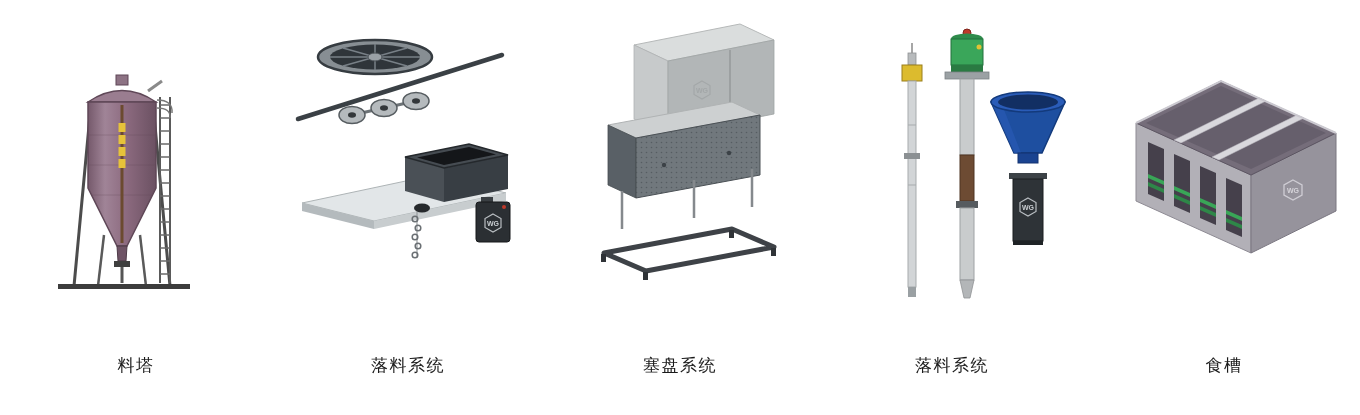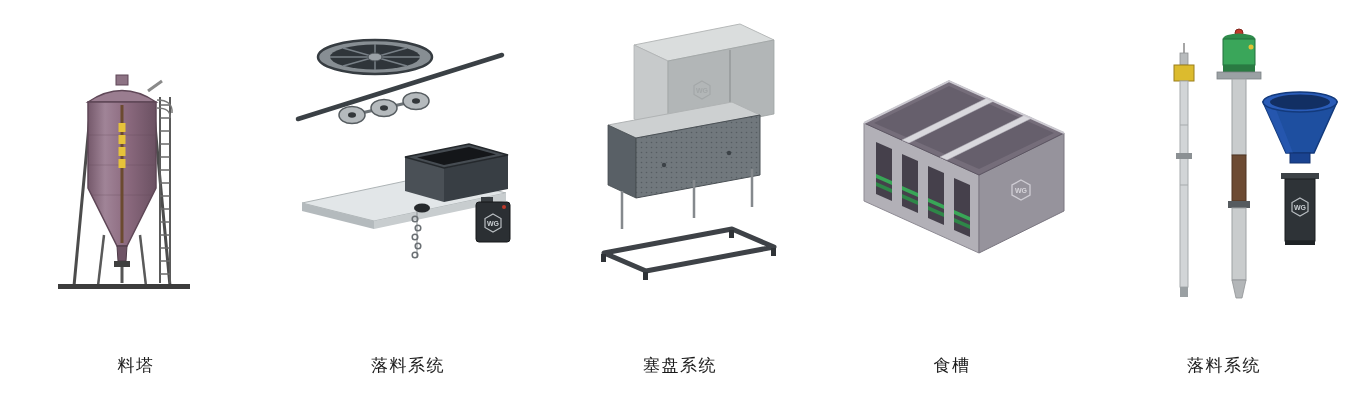--- a/index.html
+++ b/index.html
@@ -158,57 +158,20 @@
         </g>
       </svg>
     </div>
     <div class="label">塞盘系统</div>
   </div>
 
   <div class="product-cell">
     <div class="art">
       <svg width="272" height="340" viewBox="0 0 272 340">
         <g>
-          <polygon points="48,118 163,170 163,248 48,196" fill="#b2b0b7" stroke="#8e8b94" stroke-width="1"></polygon>
-          <polygon points="163,170 248,128 248,206 163,248" fill="#96939c" stroke="#7a7680" stroke-width="1"></polygon>
-          <polygon points="48,118 133,76 248,128 163,170" fill="#756d7a" stroke="#5c5562" stroke-width="1"></polygon>
-          <polygon points="58,118 133,81 238,128 163,164" fill="#665f6c"></polygon>
-          <polygon points="86,135 171,93 178,96 93,138" fill="#d9d8dd" stroke="#b7b5bc" stroke-width="0.5"></polygon>
-          <polygon points="124,152 209,110 216,113 131,155" fill="#d9d8dd" stroke="#b7b5bc" stroke-width="0.5"></polygon>
-          <path d="M48 118 L133 76 L248 128" stroke="#cbc9d0" stroke-width="2" fill="none"></path>
-        </g>
-        <g>
-          <polygon points="60,137 76,144 76,196 60,189" fill="#45404b"></polygon>
-          <polygon points="86,149 102,156 102,208 86,201" fill="#45404b"></polygon>
-          <polygon points="112,161 128,168 128,220 112,213" fill="#45404b"></polygon>
-          <polygon points="138,173 154,180 154,232 138,225" fill="#45404b"></polygon>
-          <g>
-            <polygon points="60,169 76,176 76,180 60,173" fill="#39a657"></polygon>
-            <polygon points="60,177 76,184 76,188 60,181" fill="#2e8748"></polygon>
-            <polygon points="86,181 102,188 102,192 86,185" fill="#39a657"></polygon>
-            <polygon points="86,189 102,196 102,200 86,193" fill="#2e8748"></polygon>
-            <polygon points="112,193 128,200 128,204 112,197" fill="#39a657"></polygon>
-            <polygon points="112,201 128,208 128,212 112,205" fill="#2e8748"></polygon>
-            <polygon points="138,205 154,212 154,216 138,209" fill="#39a657"></polygon>
-            <polygon points="138,213 154,220 154,224 138,217" fill="#2e8748"></polygon>
-          </g>
-        </g>
-        <g>
-          <polygon points="205,175 214,180 214,190 205,195 196,190 196,180" stroke="#cfcdd4" fill="none" stroke-width="1.3"></polygon>
-          <text class="logo-txt" x="205" y="188" fill="#d6d4da">WG</text>
-        </g>
-      </svg>
-    </div>
-    <div class="label">食槽</div>
-  </div>
-
-  <div class="product-cell">
-    <div class="art">
-      <svg width="272" height="340" viewBox="0 0 272 340">
-        <g>
           <path d="M96 38 V50" stroke="#888" stroke-width="1.5"></path>
           <rect x="92" y="48" width="8" height="12" fill="#b8bbbd" stroke="#8f9294" stroke-width="0.8"></rect>
           <rect x="86" y="60" width="20" height="16" fill="#dcbb2e" stroke="#9a7f1d" stroke-width="1"></rect>
           <rect x="92" y="76" width="8" height="206" fill="#d2d5d7" stroke="#a7abad" stroke-width="1"></rect>
           <path d="M92 120 H100 M92 180 H100" stroke="#a7abad" stroke-width="1"></path>
           <rect x="88" y="148" width="16" height="6" fill="#8b9093"></rect>
           <rect x="92" y="282" width="8" height="10" fill="#9aa0a3"></rect>
         </g>
         <g>
           <circle cx="151" cy="28" r="4" fill="#c0392b" stroke="#7e241b" stroke-width="1"></circle>
@@ -237,13 +200,50 @@
             <polygon points="212,193 220,197.5 220,206.5 212,211 204,206.5 204,197.5" stroke="#b9bec2" fill="none" stroke-width="1.2"></polygon>
             <text class="logo-txt" x="212" y="205" fill="#c9ced2">WG</text>
           </g>
           <rect x="197" y="236" width="30" height="4" fill="#1f2326"></rect>
         </g>
       </svg>
     </div>
     <div class="label">落料系统</div>
   </div>
 
+  <div class="product-cell">
+    <div class="art">
+      <svg width="272" height="340" viewBox="0 0 272 340">
+        <g>
+          <polygon points="48,118 163,170 163,248 48,196" fill="#b2b0b7" stroke="#8e8b94" stroke-width="1"></polygon>
+          <polygon points="163,170 248,128 248,206 163,248" fill="#96939c" stroke="#7a7680" stroke-width="1"></polygon>
+          <polygon points="48,118 133,76 248,128 163,170" fill="#756d7a" stroke="#5c5562" stroke-width="1"></polygon>
+          <polygon points="58,118 133,81 238,128 163,164" fill="#665f6c"></polygon>
+          <polygon points="86,135 171,93 178,96 93,138" fill="#d9d8dd" stroke="#b7b5bc" stroke-width="0.5"></polygon>
+          <polygon points="124,152 209,110 216,113 131,155" fill="#d9d8dd" stroke="#b7b5bc" stroke-width="0.5"></polygon>
+          <path d="M48 118 L133 76 L248 128" stroke="#cbc9d0" stroke-width="2" fill="none"></path>
+        </g>
+        <g>
+          <polygon points="60,137 76,144 76,196 60,189" fill="#45404b"></polygon>
+          <polygon points="86,149 102,156 102,208 86,201" fill="#45404b"></polygon>
+          <polygon points="112,161 128,168 128,220 112,213" fill="#45404b"></polygon>
+          <polygon points="138,173 154,180 154,232 138,225" fill="#45404b"></polygon>
+          <g>
+            <polygon points="60,169 76,176 76,180 60,173" fill="#39a657"></polygon>
+            <polygon points="60,177 76,184 76,188 60,181" fill="#2e8748"></polygon>
+            <polygon points="86,181 102,188 102,192 86,185" fill="#39a657"></polygon>
+            <polygon points="86,189 102,196 102,200 86,193" fill="#2e8748"></polygon>
+            <polygon points="112,193 128,200 128,204 112,197" fill="#39a657"></polygon>
+            <polygon points="112,201 128,208 128,212 112,205" fill="#2e8748"></polygon>
+            <polygon points="138,205 154,212 154,216 138,209" fill="#39a657"></polygon>
+            <polygon points="138,213 154,220 154,224 138,217" fill="#2e8748"></polygon>
+          </g>
+        </g>
+        <g>
+          <polygon points="205,175 214,180 214,190 205,195 196,190 196,180" stroke="#cfcdd4" fill="none" stroke-width="1.3"></polygon>
+          <text class="logo-txt" x="205" y="188" fill="#d6d4da">WG</text>
+        </g>
+      </svg>
+    </div>
+    <div class="label">食槽</div>
+  </div>
+
 </div>
 
 </body></html>

